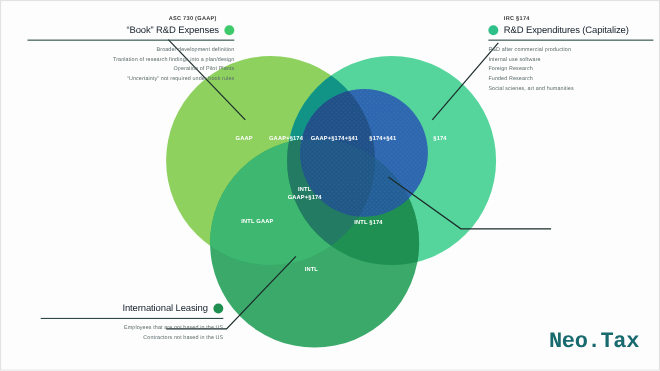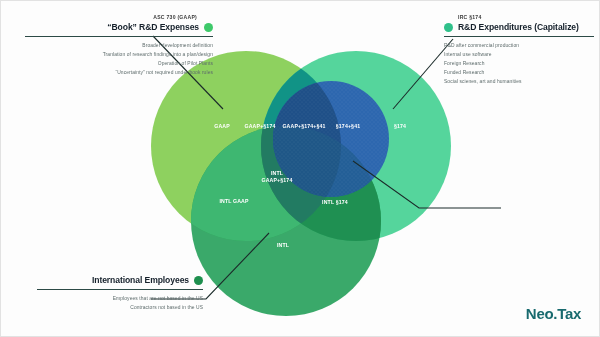--- a/index.html
+++ b/index.html
@@ -42,21 +42,21 @@
     color:#3a3a3a;
     font-weight:700;
     letter-spacing:.25px;
     margin:0 0 2px 0;
   }
   .callout .headrow{
     display:flex;align-items:center;gap:5px;
   }
   .callout .title{
     font-size:8.6px;
-    font-weight:700;
+    font-weight:400;
     color:#15202b;
     letter-spacing:-.1px;
     line-height:1.25;
     margin:0;
   }
   .dot{
     width:9px;height:9px;border-radius:50%;flex:0 0 auto;
   }
   .rule{
     height:1.3px;background:#2c4a46;margin-top:3px;
@@ -91,23 +91,23 @@
 
   
   #callout-intl{ left:36px; top:274px; width:166px; text-align:right; }
   #callout-intl .headrow{justify-content:flex-end;}
   #callout-intl .rule{width:100%;}
   #callout-intl .sublist li{text-align:right;}
 
   
   #logo{
     position:absolute;right:18px;bottom:14px;
-    font-size:15px;font-weight:600;color:#186a6e;
+    font-size:20px;font-weight:600;color:#186a6e;
     letter-spacing:-.3px;
-    font-family:Liberation Sans, sans-serif;
+    font-family:Liberation Mono, monospace;
   }
 </style>
 </head>
 <body>
 
 <div id="canvas">
 
   <svg id="venn" viewBox="0 0 600 337">
     <defs>
       <clipPath id="clipGAAP">
@@ -208,21 +208,21 @@
       <li>Internal use software</li>
       <li>Foreign Research</li>
       <li>Funded Research</li>
       <li>Social scienes, art and humanities</li>
     </ul>
   </div>
 
 
   <div class="callout" id="callout-intl">
     <div class="headrow">
-      <div class="title">International Employees</div>
+      <div class="title">International Leasing</div>
       <span class="dot" style="background:#1e8f4e"></span>
     </div>
     <div class="rule"></div>
     <ul class="sublist">
       <li>Employees that are not based in the US</li>
       <li>Contractors not based in the US</li>
     </ul>
   </div>
 
   <div id="logo">Neo.Tax</div>

